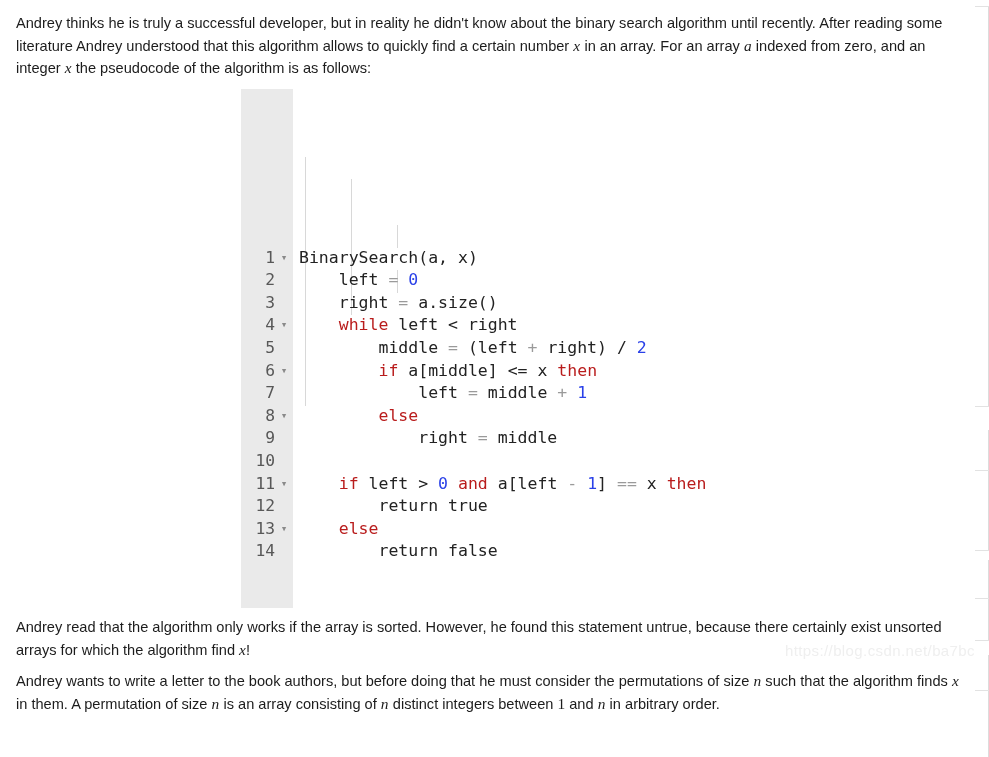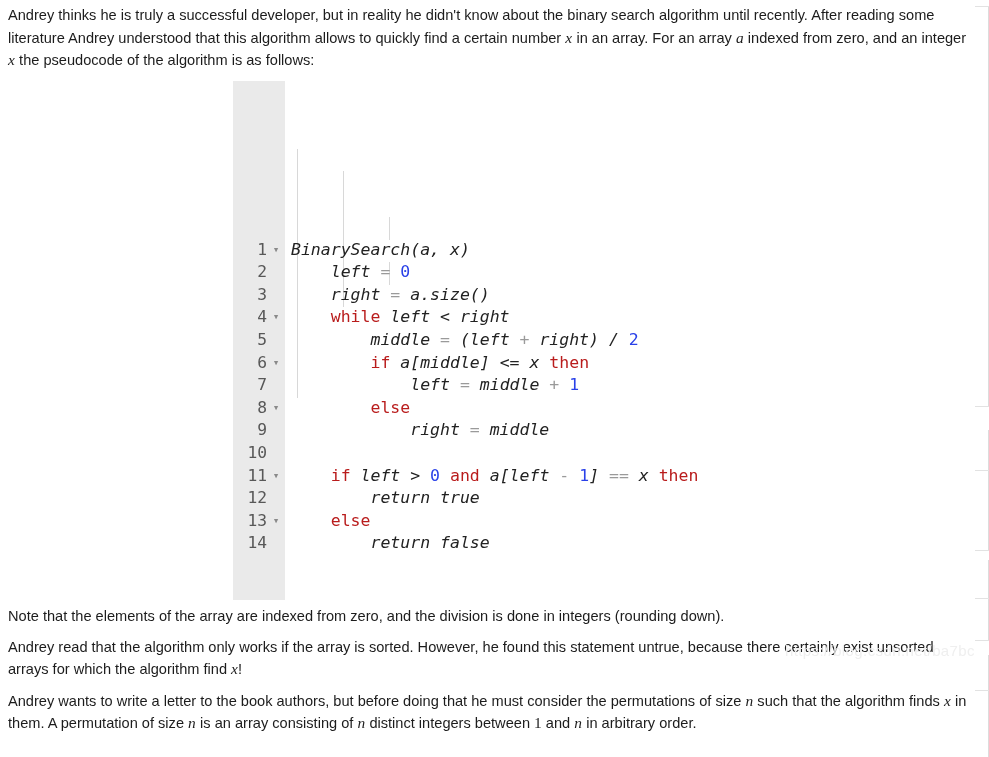--- a/index.html
+++ b/index.html
@@ -15,21 +15,21 @@
     font-family: "Liberation Sans", sans-serif;
     color: #1a1a1a;
   }
 
   #page {
     position: absolute;
     left: 0; top: 0;
     width: 989px;
     height: 673px;
     box-sizing: border-box;
-    padding: 0;
+    padding: 8px;
   }
 
   
   .prose {
     font-family: "Liberation Sans", sans-serif;
     font-size: 14.6px;
     line-height: 21.5px;
     color: #1c1c1c;
     margin: 0;
     padding: 0 14px 0 8px;
@@ -111,21 +111,21 @@
     top: 0;
     width: 1px;
     background: #d8d8d8;
     z-index: 0;
   }
 
   
   .kw  { color: #b91c1c; }        
   .num { color: #2a41e8; }        
   .op  { color: #9a9a9a; }        
-  .pl  { color: #222222; font-style: italic; }
+  .pl  { color: #222222; }
 
   
   .watermark {
     position: absolute;
     right: 14px;
     bottom: 14px;
     font-family: "Liberation Sans", sans-serif;
     font-size: 15px;
     color: #efefef;
     letter-spacing: 0.4px;
@@ -159,21 +159,20 @@
     <div class="codebox">
       <div class="gutter"></div>
       <div class="guide" style="left:64px; top:68px; height:249px;"></div>
       <div class="guide" style="left:110px; top:90px; height:136px;"></div>
       <div class="guide" style="left:156px; top:136px; height:23px;"></div>
       <div class="guide" style="left:156px; top:181px; height:23px;"></div>
       <div id="code-lines"><div class="coderow"><span class="lineno">1</span><span class="fold">▾</span><span class="codetext"><span class="pl">BinarySearch(a, x)</span></span></div><div class="coderow"><span class="lineno">2</span><span class="fold empty">&nbsp;</span><span class="codetext"><span class="pl">    left </span><span class="op">= </span><span class="num">0</span></span></div><div class="coderow"><span class="lineno">3</span><span class="fold empty">&nbsp;</span><span class="codetext"><span class="pl">    right </span><span class="op">= </span><span class="pl">a.size()</span></span></div><div class="coderow"><span class="lineno">4</span><span class="fold">▾</span><span class="codetext"><span class="kw">    while</span><span class="pl"> left &lt; right</span></span></div><div class="coderow"><span class="lineno">5</span><span class="fold empty">&nbsp;</span><span class="codetext"><span class="pl">        middle </span><span class="op">= </span><span class="pl">(left </span><span class="op">+ </span><span class="pl">right) / </span><span class="num">2</span></span></div><div class="coderow"><span class="lineno">6</span><span class="fold">▾</span><span class="codetext"><span class="pl">        </span><span class="kw">if</span><span class="pl"> a[middle] </span><span class="pl">&lt;= </span><span class="pl">x </span><span class="kw">then</span></span></div><div class="coderow"><span class="lineno">7</span><span class="fold empty">&nbsp;</span><span class="codetext"><span class="pl">            left </span><span class="op">= </span><span class="pl">middle </span><span class="op">+ </span><span class="num">1</span></span></div><div class="coderow"><span class="lineno">8</span><span class="fold">▾</span><span class="codetext"><span class="pl">        </span><span class="kw">else</span></span></div><div class="coderow"><span class="lineno">9</span><span class="fold empty">&nbsp;</span><span class="codetext"><span class="pl">            right </span><span class="op">= </span><span class="pl">middle</span></span></div><div class="coderow"><span class="lineno">10</span><span class="fold empty">&nbsp;</span><span class="codetext"><span class="pl"></span></span></div><div class="coderow"><span class="lineno">11</span><span class="fold">▾</span><span class="codetext"><span class="pl">    </span><span class="kw">if</span><span class="pl"> left &gt; </span><span class="num">0</span><span class="pl"> </span><span class="kw">and</span><span class="pl"> a[left </span><span class="op">- </span><span class="num">1</span><span class="pl">] </span><span class="op">== </span><span class="pl">x </span><span class="kw">then</span></span></div><div class="coderow"><span class="lineno">12</span><span class="fold empty">&nbsp;</span><span class="codetext"><span class="pl">        return true</span></span></div><div class="coderow"><span class="lineno">13</span><span class="fold">▾</span><span class="codetext"><span class="pl">    </span><span class="kw">else</span></span></div><div class="coderow"><span class="lineno">14</span><span class="fold empty">&nbsp;</span><span class="codetext"><span class="pl">        return false</span></span></div></div>
     </div>
   </div>
 
-  <p class="prose"><span>Note that the elements of the array are indexed from zero, and the division is done in integers (rounding down).</span></p>
 
   <p class="prose p-gap"><span>Andrey read that the algorithm only works if the array is sorted. However, he found this statement untrue, because there certainly exist unsorted arrays for which the algorithm find </span><span class="mi">x</span><span>!</span></p>
 
   <p class="prose p-gap"><span>Andrey wants to write a letter to the book authors, but before doing that he must consider the permutations of size </span><span class="mi">n</span><span> such that the algorithm finds </span><span class="mi">x</span><span> in them. A permutation of size </span><span class="mi">n</span><span> is an array consisting of </span><span class="mi">n</span><span> distinct integers between </span><span class="mn">1</span><span> and </span><span class="mi">n</span><span> in arbitrary order.</span></p>
 
   <div class="watermark">https://blog.csdn.net/ba7bc</div>
 
   <div class="edge" style="top:6px; height:400px;"></div>
   <div class="edge" style="top:430px; height:120px;"></div>
   <div class="edge" style="top:560px; height:80px;"></div>

